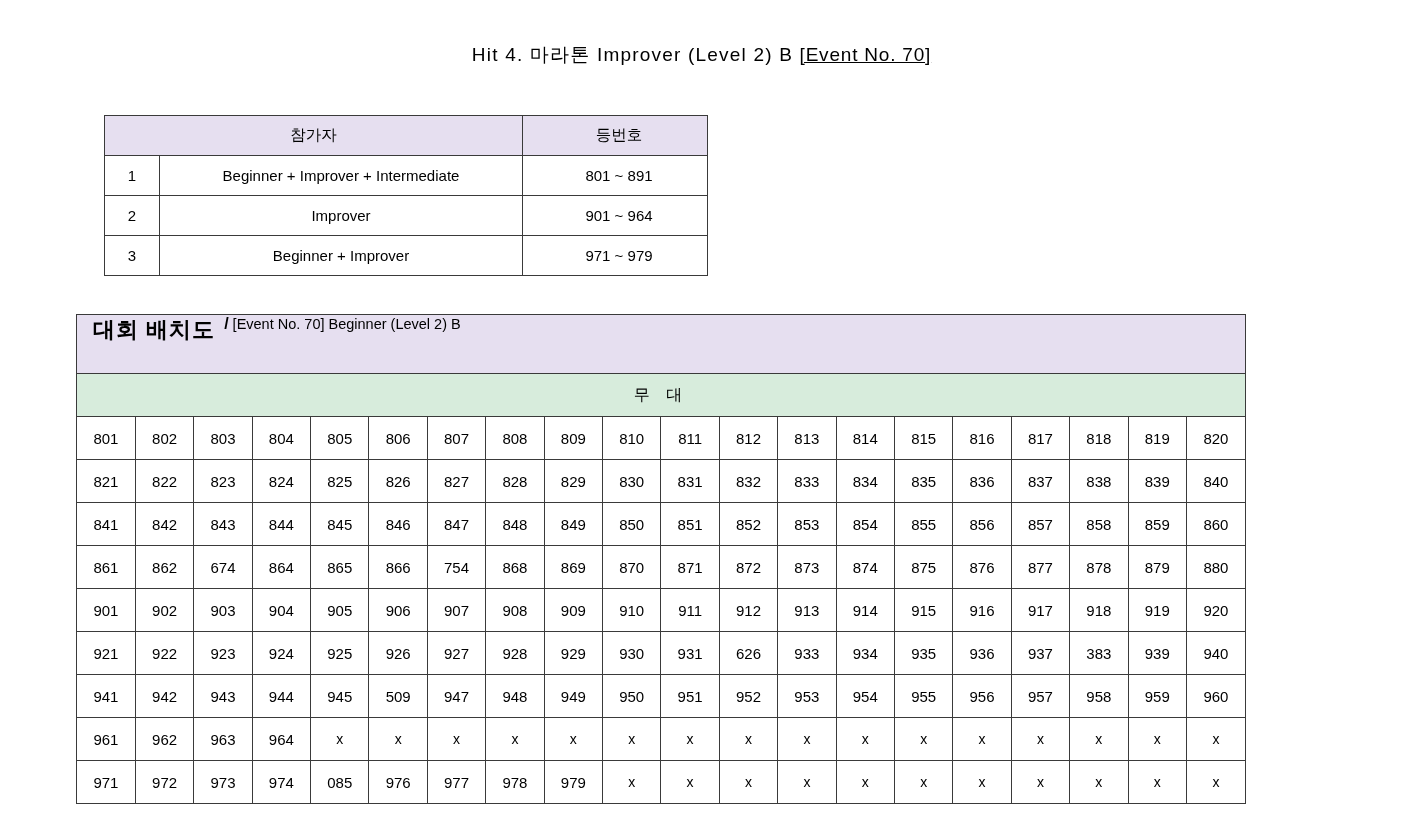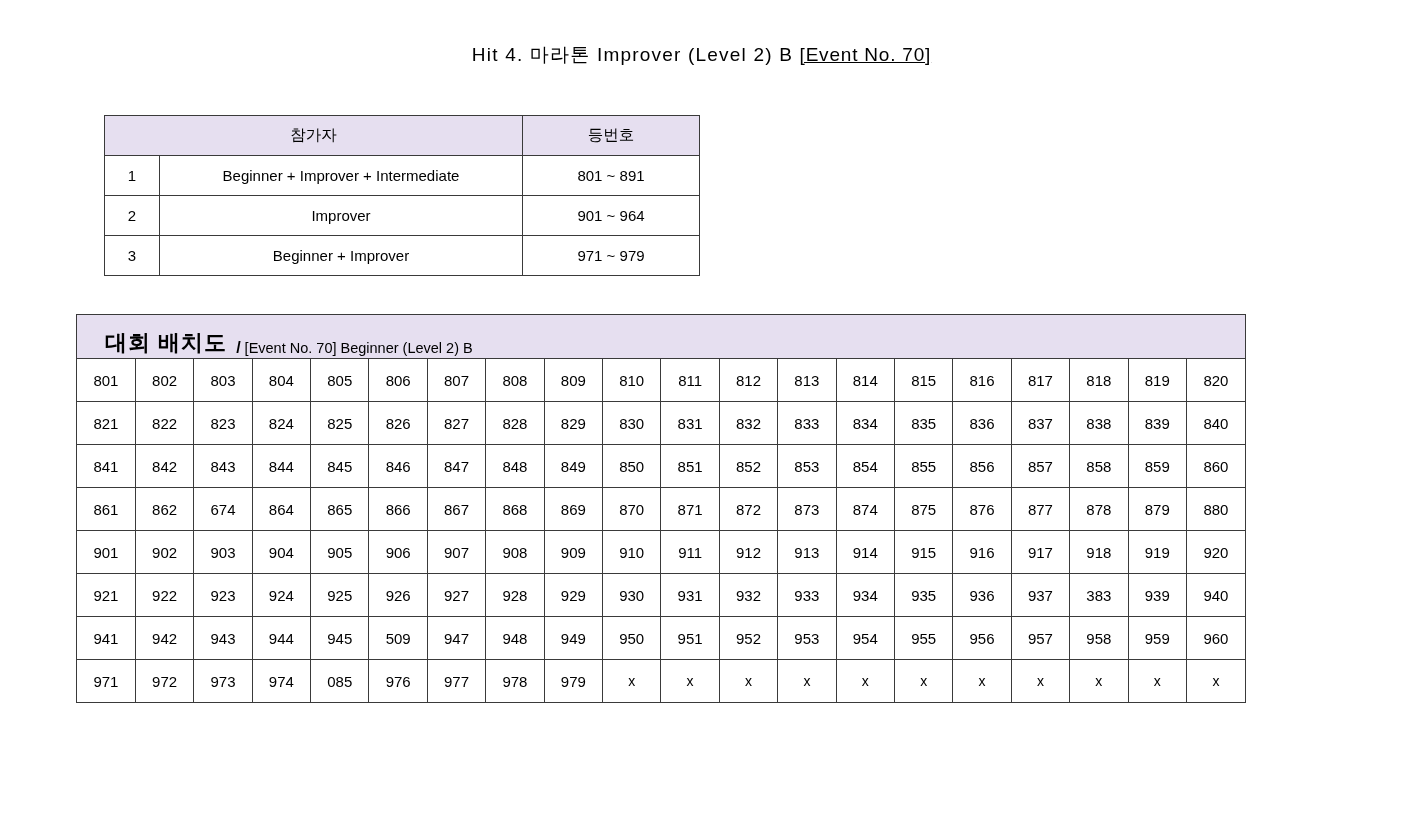--- a/index.html
+++ b/index.html
@@ -52,38 +52,38 @@
     vertical-align: middle;
     font-weight: normal;
     padding: 0;
   }
   #participants-table thead th {
     background: #e6dff0;
     font-size: 15.5px;
   }
   #participants-table .col-idx  { width: 54px; }
   #participants-table .col-name { width: 362px; }
-  #participants-table .col-bib  { width: 176px; }
+  #participants-table .col-bib  { width: 176px; padding-left: 8px; }
   #participants-table thead .th-name { width: 416px; }
 
   
   #layout-block {
     position: absolute;
     top: 314px;
     left: 76px;
     width: 1170px;
     border: 1px solid #3a3a3a;
     box-sizing: border-box;
   }
   #layout-header {
     background: #e6dff0;
-    height: 44px;
+    height: 59px;
     display: flex;
-    align-items: flex-end;
-    padding-left: 28px;
+    align-items: flex-start;
+    padding-left: 16px;
     box-sizing: border-box;
     border-bottom: 1px solid #3a3a3a;
   }
   #layout-header .lh-title {
     font-size: 22px;
     font-weight: bold;
     letter-spacing: 1px;
   }
   #layout-header .lh-sub {
     font-size: 14.5px;
@@ -155,20 +155,21 @@
       <td class="col-bib">971 ~ 979</td>
     </tr>
   </tbody>
 </table>
 
 <div id="layout-block">
   <div id="layout-header">
     <span class="lh-title">대회 배치도</span>
     <span class="lh-sub"><span class="slash">/</span><span> [Event No. 70] Beginner (Level 2) B</span></span>
   </div>
+  <div id="stage-bar">무   대</div>
   <table id="seat-grid">
       <tbody>
         <tr>
           <td>801</td>
           <td>802</td>
           <td>803</td>
           <td>804</td>
           <td>805</td>
           <td>806</td>
           <td>807</td>
@@ -230,21 +231,21 @@
           <td>859</td>
           <td>860</td>
         </tr>
         <tr>
           <td>861</td>
           <td>862</td>
           <td>674</td>
           <td>864</td>
           <td>865</td>
           <td>866</td>
-          <td>867</td>
+          <td>754</td>
           <td>868</td>
           <td>869</td>
           <td>870</td>
           <td>871</td>
           <td>872</td>
           <td>873</td>
           <td>874</td>
           <td>875</td>
           <td>876</td>
           <td>877</td>
@@ -279,21 +280,21 @@
           <td>922</td>
           <td>923</td>
           <td>924</td>
           <td>925</td>
           <td>926</td>
           <td>927</td>
           <td>928</td>
           <td>929</td>
           <td>930</td>
           <td>931</td>
-          <td>932</td>
+          <td>626</td>
           <td>933</td>
           <td>934</td>
           <td>935</td>
           <td>936</td>
           <td>937</td>
           <td>383</td>
           <td>939</td>
           <td>940</td>
         </tr>
         <tr>
@@ -312,20 +313,42 @@
           <td>953</td>
           <td>954</td>
           <td>955</td>
           <td>956</td>
           <td>957</td>
           <td>958</td>
           <td>959</td>
           <td>960</td>
         </tr>
         <tr>
+          <td>961</td>
+          <td>962</td>
+          <td>963</td>
+          <td>964</td>
+          <td class="empty">x</td>
+          <td class="empty">x</td>
+          <td class="empty">x</td>
+          <td class="empty">x</td>
+          <td class="empty">x</td>
+          <td class="empty">x</td>
+          <td class="empty">x</td>
+          <td class="empty">x</td>
+          <td class="empty">x</td>
+          <td class="empty">x</td>
+          <td class="empty">x</td>
+          <td class="empty">x</td>
+          <td class="empty">x</td>
+          <td class="empty">x</td>
+          <td class="empty">x</td>
+          <td class="empty">x</td>
+        </tr>
+        <tr>
           <td>971</td>
           <td>972</td>
           <td>973</td>
           <td>974</td>
           <td>085</td>
           <td>976</td>
           <td>977</td>
           <td>978</td>
           <td>979</td>
           <td class="empty">x</td>

